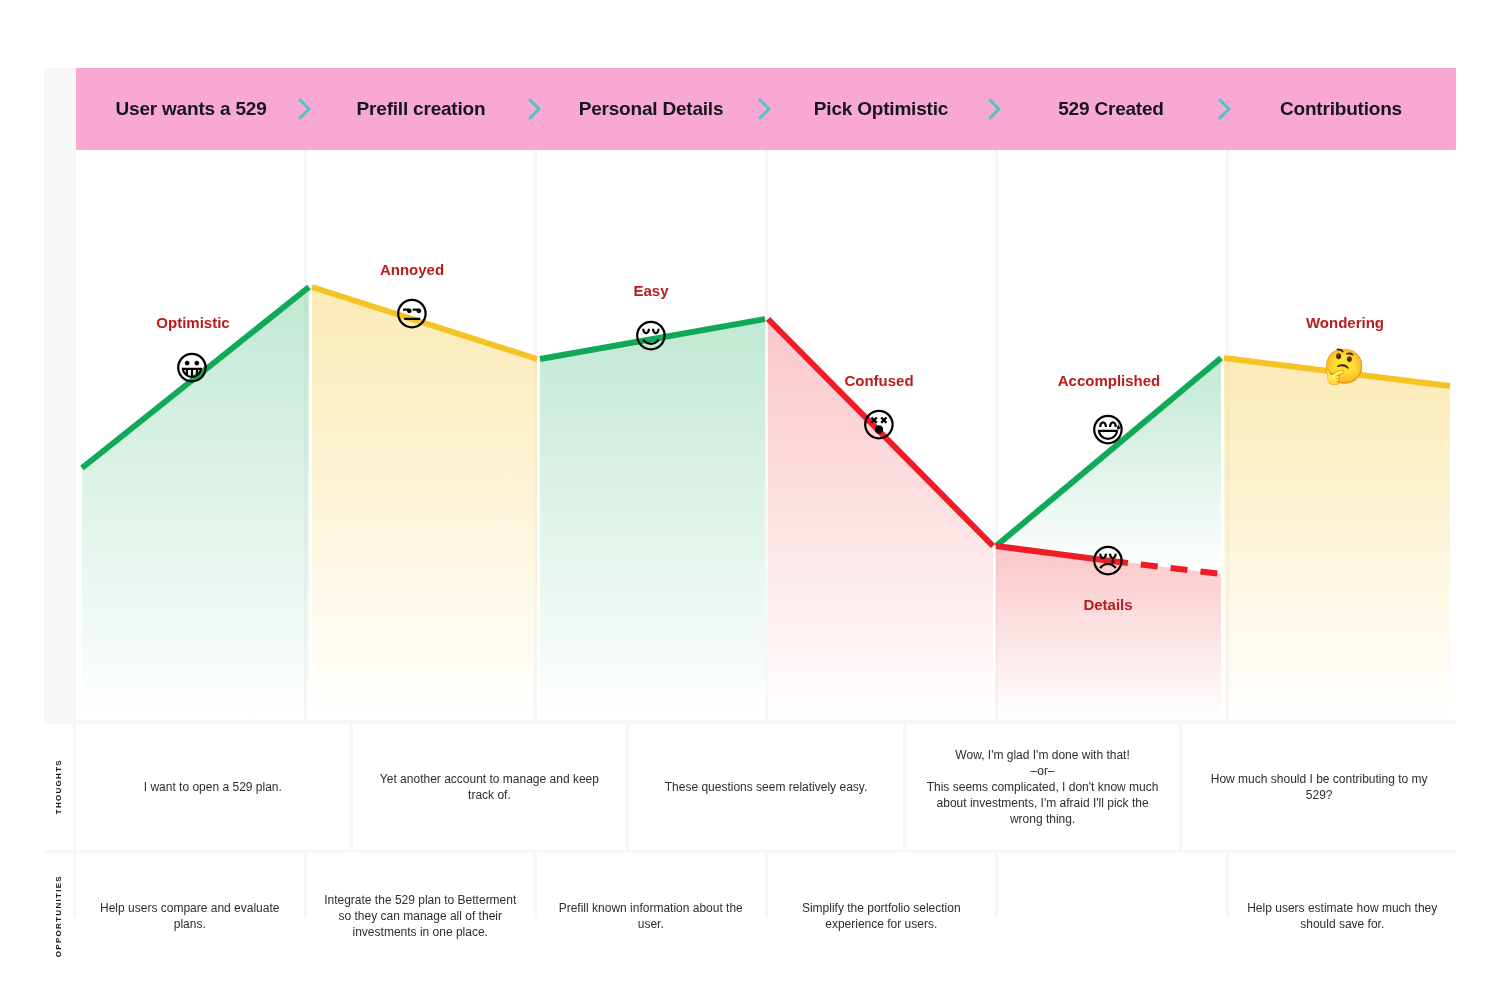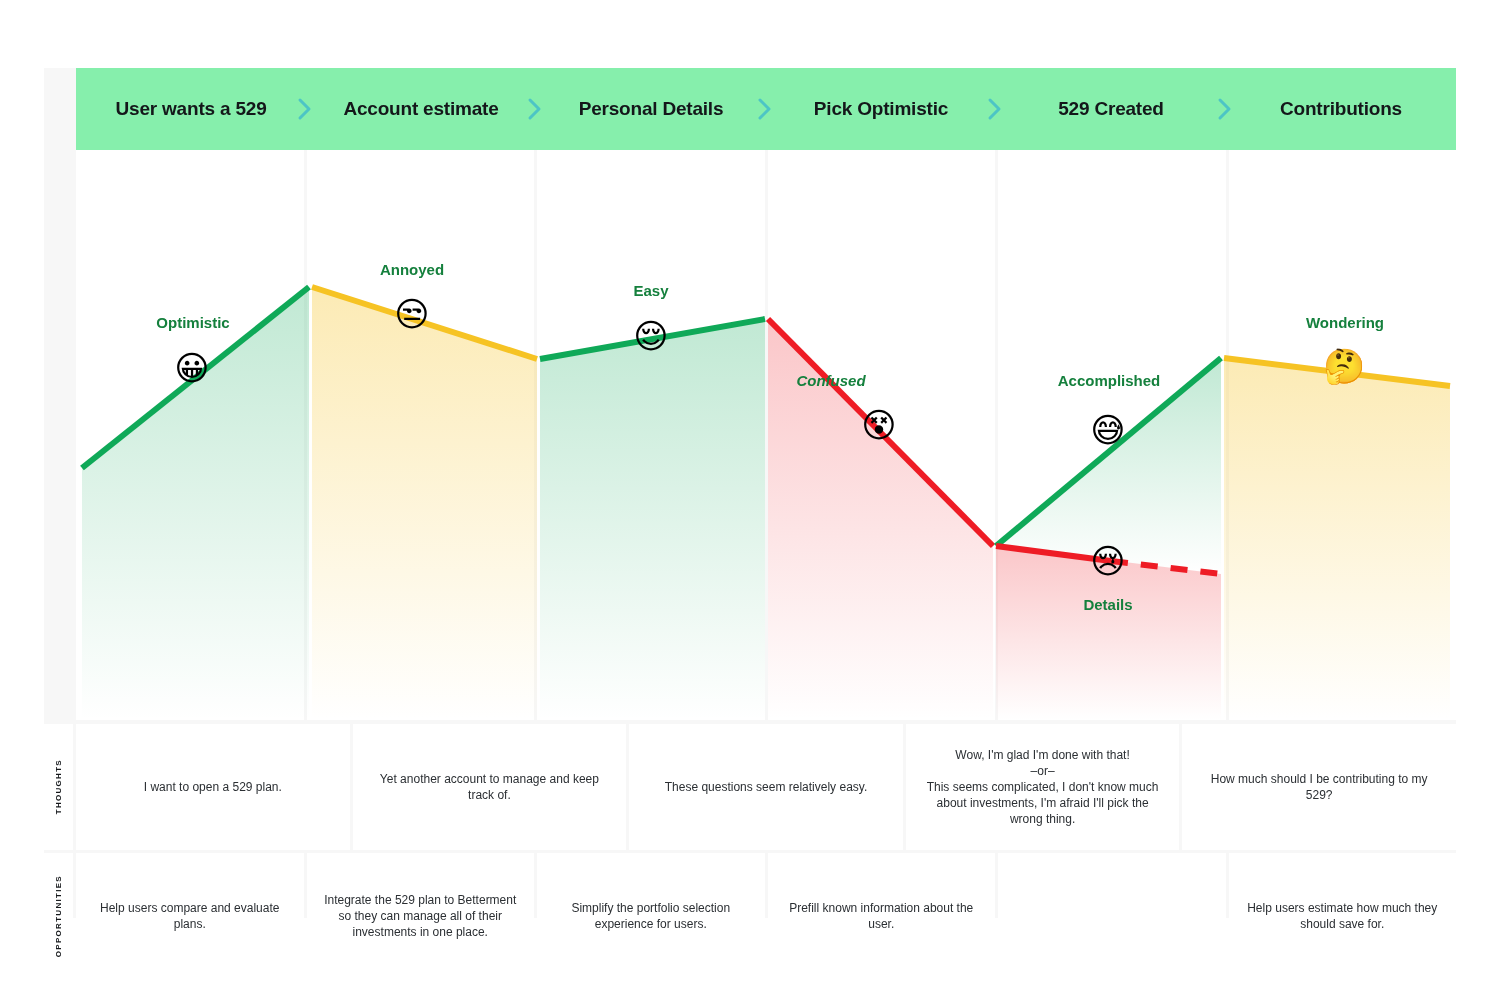--- a/index.html
+++ b/index.html
@@ -30,21 +30,21 @@
     background: #f7f7f7;
   }
 
   
   .stage-header {
     position: absolute;
     left: 32px;
     top: 0;
     width: 1380px;
     height: 82px;
-    background: #86efac;
+    background: #f9a8d4;
     display: flex;
     align-items: center;
   }
   .stage-cell {
     flex: 1 1 0;
     display: flex;
     align-items: center;
     justify-content: center;
     position: relative;
     height: 100%;
@@ -89,21 +89,21 @@
     inset: 0;
     width: 100%;
     height: 100%;
     pointer-events: none;
   }
 
   .emo-label {
     position: absolute;
     font-size: 15px;
     font-weight: 700;
-    color: #15803d;
+    color: #b91c1c;
     white-space: nowrap;
     transform: translateX(-50%);
   }
   .emoji {
     position: absolute;
     font-size: 34px;
     line-height: 1;
     transform: translate(-50%, -50%);
     font-family: "DejaVu Sans", sans-serif;
   }
@@ -159,21 +159,21 @@
   <div class="board">
 
     <div class="stage-header">
       <div class="stage-cell">
         <span class="stage-title">User wants a 529</span>
         <svg class="chev" viewBox="0 0 20 26">
             <path d="M5 4 L14 13 L5 22" fill="none" stroke="#4DC5C5" stroke-width="3" stroke-linecap="round" stroke-linejoin="round"></path>
           </svg>
       </div>
       <div class="stage-cell">
-        <span class="stage-title">Account estimate</span>
+        <span class="stage-title">Prefill creation</span>
         <svg class="chev" viewBox="0 0 20 26">
             <path d="M5 4 L14 13 L5 22" fill="none" stroke="#4DC5C5" stroke-width="3" stroke-linecap="round" stroke-linejoin="round"></path>
           </svg>
       </div>
       <div class="stage-cell">
         <span class="stage-title">Personal Details</span>
         <svg class="chev" viewBox="0 0 20 26">
             <path d="M5 4 L14 13 L5 22" fill="none" stroke="#4DC5C5" stroke-width="3" stroke-linecap="round" stroke-linejoin="round"></path>
           </svg>
       </div>
@@ -238,21 +238,21 @@
         <path d="M920,396 L1035,411" fill="none" stroke="#EE1C25" stroke-width="6"></path>
         <path d="M1035,411 L1145,424" fill="none" stroke="#EE1C25" stroke-width="6" stroke-dasharray="17 13"></path>
 
         <path d="M1148,208 L1374,236 L1374,570 L1148,570 Z" fill="url(#gYellow)"></path>
         <path d="M1148,208 L1374,236" fill="none" stroke="#F6C324" stroke-width="6"></path>
       </svg>
 
       <span class="emo-label" style="left:117px; top:164px;">Optimistic</span>
       <span class="emo-label" style="left:336px; top:111px;">Annoyed</span>
       <span class="emo-label" style="left:575px; top:132px;">Easy</span>
-      <span class="emo-label" style="left:755px; top:222px;font-style:italic;">Confused</span>
+      <span class="emo-label" style="left:803px; top:222px;">Confused</span>
       <span class="emo-label" style="left:1033px; top:222px;">Accomplished</span>
       <span class="emo-label" style="left:1032px; top:446px;">Details</span>
       <span class="emo-label" style="left:1269px; top:164px;">Wondering</span>
 
       <span class="emoji" style="left:116px; top:218px;">😀</span>
       <span class="emoji" style="left:336px; top:164px;">😒</span>
       <span class="emoji" style="left:575px; top:186px;">😌</span>
       <span class="emoji" style="left:803px; top:275px;">😵</span>
       <span class="emoji" style="left:1032px; top:280px;">😅</span>
       <span class="emoji" style="left:1032px; top:411px;">😢</span>
@@ -286,24 +286,24 @@
       <div class="row-label-cell">
         <span class="row-label">OPPORTUNITIES</span>
       </div>
       <div class="row-cell">
           <p>Help users compare and evaluate plans.</p>
         </div>
       <div class="row-cell">
           <p>Integrate the 529 plan to Betterment so they can manage all of their investments in one place.</p>
         </div>
       <div class="row-cell">
+          <p>Prefill known information about the user.</p>
+        </div>
+      <div class="row-cell">
           <p>Simplify the portfolio selection experience for users.</p>
-        </div>
-      <div class="row-cell">
-          <p>Prefill known information about the user.</p>
         </div>
       <div class="row-cell">
           <p></p>
         </div>
       <div class="row-cell">
           <p>Help users estimate how much they should save for.</p>
         </div>
     </div>
 
   </div>

